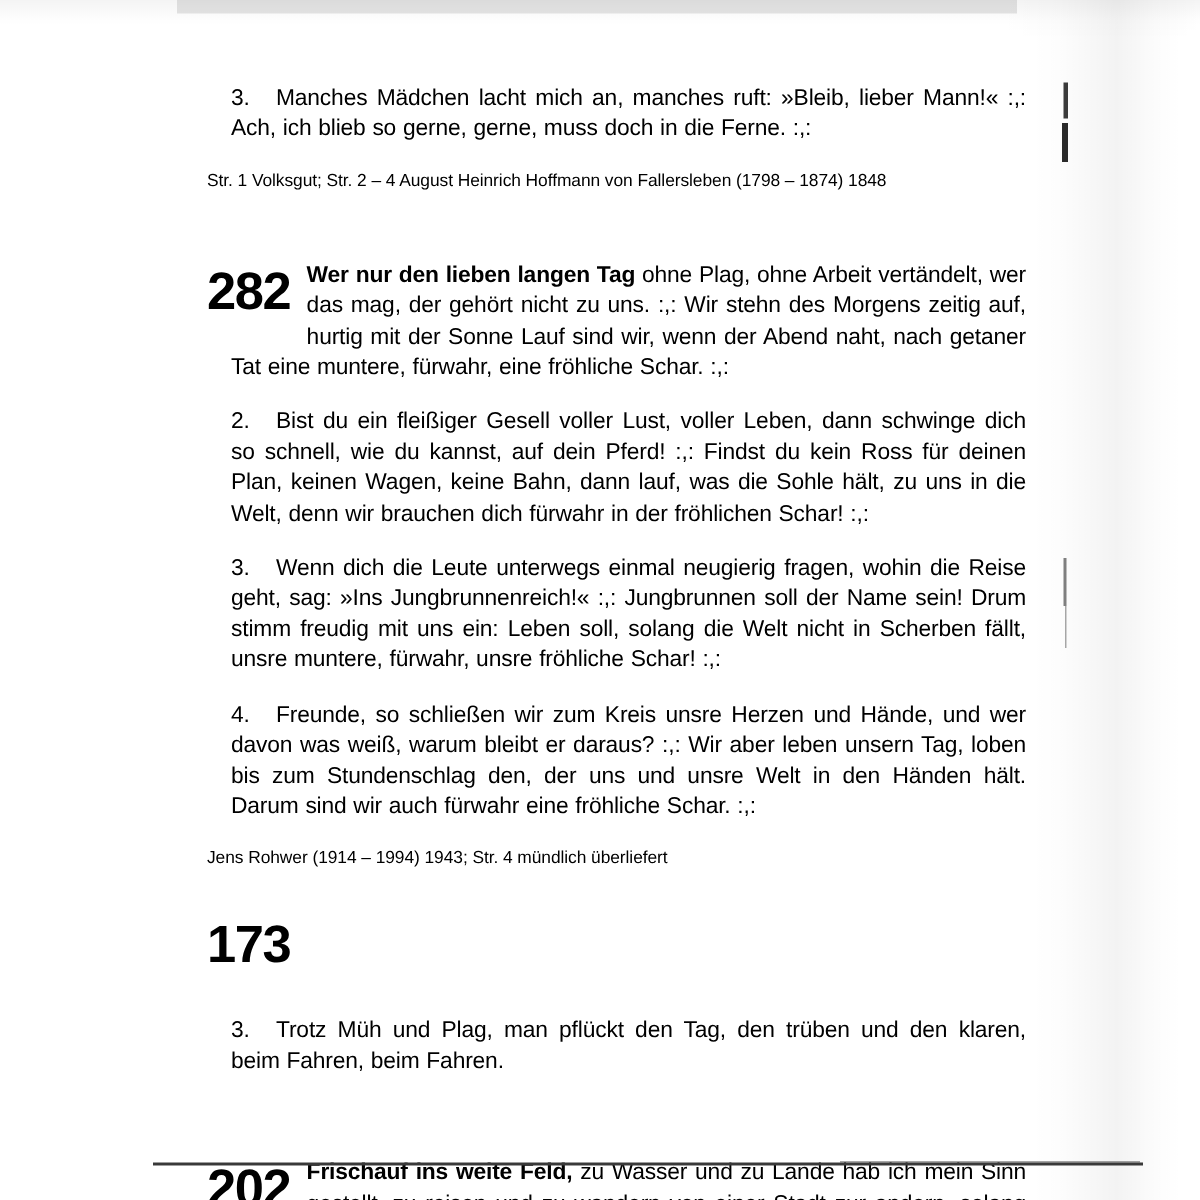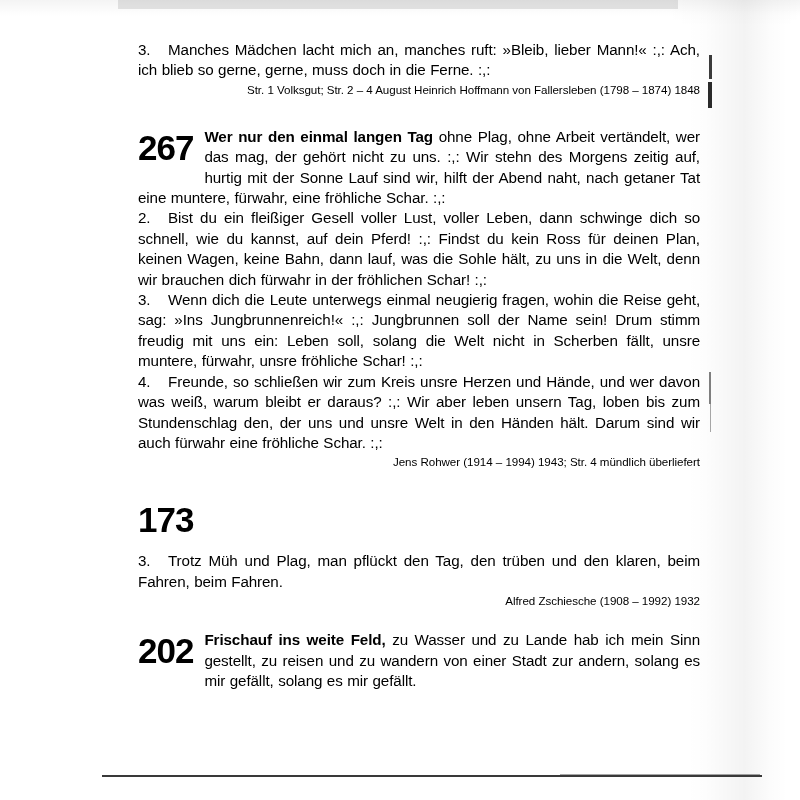--- a/index.html
+++ b/index.html
@@ -95,21 +95,21 @@
     top: 40px;
     width: 562px;
   }
 
   .song-block { margin: 0; }
 
   .verse {
     font-size: 15.2px;
     line-height: 20.4px;
     text-align: justify;
-    margin: 0;
+    margin: 16px;
     letter-spacing: -0.1px;
     word-spacing: 0.4px;
     hyphens: none;
   }
   .verse .vnum {
     display: inline-block;
     min-width: 30px;
   }
 
   
@@ -129,25 +129,24 @@
   .song-opening .verse {
     text-align: justify;
   }
   .song-title {
     font-weight: bold;
   }
 
   .attribution {
     font-size: 11.6px;
     line-height: 15px;
-    text-align: right;
     margin: 1px 0 0 0;
     letter-spacing: -0.05px;
   }
-  .attribution.centered { text-align: right; }
+  .attribution.centered { text-align: left; }
   .gap-md { height: 22px; }
   .gap-lg { height: 30px; }
 
   
   #page-scan, #text-column {
     filter: contrast(1.02);
   }
 </style>
 </head>
 <body>
@@ -167,37 +166,36 @@
 
     <div class="song-block">
       <p class="verse"><span class="vnum">3.</span><span>Manches Mädchen lacht mich an, manches ruft: »Bleib, lieber Mann!« :,: Ach, ich blieb so gerne, gerne, muss doch in die Ferne. :,:</span></p>
       <p class="attribution centered">Str. 1 Volksgut; Str. 2 – 4 August Heinrich Hoffmann von Fallersleben (1798 – 1874) 1848</p>
     </div>
 
     <div class="gap-lg"></div>
 
     <div class="song-block">
       <div class="song-opening">
-        <div class="song-number">267</div>
-        <p class="verse"><span class="song-title">Wer nur den einmal langen Tag</span><span> ohne Plag, ohne Arbeit vertändelt, wer das mag, der gehört nicht zu uns. :,: Wir stehn des Morgens zeitig auf, hurtig mit der Sonne Lauf sind wir, hilft der Abend naht, nach getaner Tat eine muntere, fürwahr, eine fröhliche Schar. :,:</span></p>
+        <div class="song-number">282</div>
+        <p class="verse"><span class="song-title">Wer nur den lieben langen Tag</span><span> ohne Plag, ohne Arbeit vertändelt, wer das mag, der gehört nicht zu uns. :,: Wir stehn des Morgens zeitig auf, hurtig mit der Sonne Lauf sind wir, wenn der Abend naht, nach getaner Tat eine muntere, fürwahr, eine fröhliche Schar. :,:</span></p>
       </div>
       <p class="verse"><span class="vnum">2.</span><span>Bist du ein fleißiger Gesell voller Lust, voller Leben, dann schwinge dich so schnell, wie du kannst, auf dein Pferd! :,: Findst du kein Ross für deinen Plan, keinen Wagen, keine Bahn, dann lauf, was die Sohle hält, zu uns in die Welt, denn wir brauchen dich fürwahr in der fröhlichen Schar! :,:</span></p>
       <p class="verse"><span class="vnum">3.</span><span>Wenn dich die Leute unterwegs einmal neugierig fragen, wohin die Reise geht, sag: »Ins Jungbrunnenreich!« :,: Jungbrunnen soll der Name sein! Drum stimm freudig mit uns ein: Leben soll, solang die Welt nicht in Scherben fällt, unsre muntere, fürwahr, unsre fröhliche Schar! :,:</span></p>
       <p class="verse"><span class="vnum">4.</span><span>Freunde, so schließen wir zum Kreis unsre Herzen und Hände, und wer davon was weiß, warum bleibt er daraus? :,: Wir aber leben unsern Tag, loben bis zum Stundenschlag den, der uns und unsre Welt in den Händen hält. Darum sind wir auch fürwahr eine fröhliche Schar. :,:</span></p>
       <p class="attribution">Jens Rohwer (1914 – 1994) 1943; Str. 4 mündlich überliefert</p>
     </div>
 
     <div class="gap-lg"></div>
 
     <div class="song-block">
       <div class="song-opening">
         <div class="song-number">173</div>
       </div>
       <p class="verse"><span class="vnum">3.</span><span>Trotz Müh und Plag, man pflückt den Tag, den trüben und den klaren, beim Fahren, beim Fahren.</span></p>
-      <p class="attribution">Alfred Zschiesche (1908 – 1992) 1932</p>
     </div>
 
     <div class="gap-md"></div>
 
     <div class="song-block">
       <div class="song-opening">
         <div class="song-number">202</div>
         <p class="verse"><span class="song-title">Frischauf ins weite Feld,</span><span> zu Wasser und zu Lande hab ich mein Sinn gestellt, zu reisen und zu wandern von einer Stadt zur andern, solang es mir gefällt, solang es mir gefällt.</span></p>
       </div>
 

